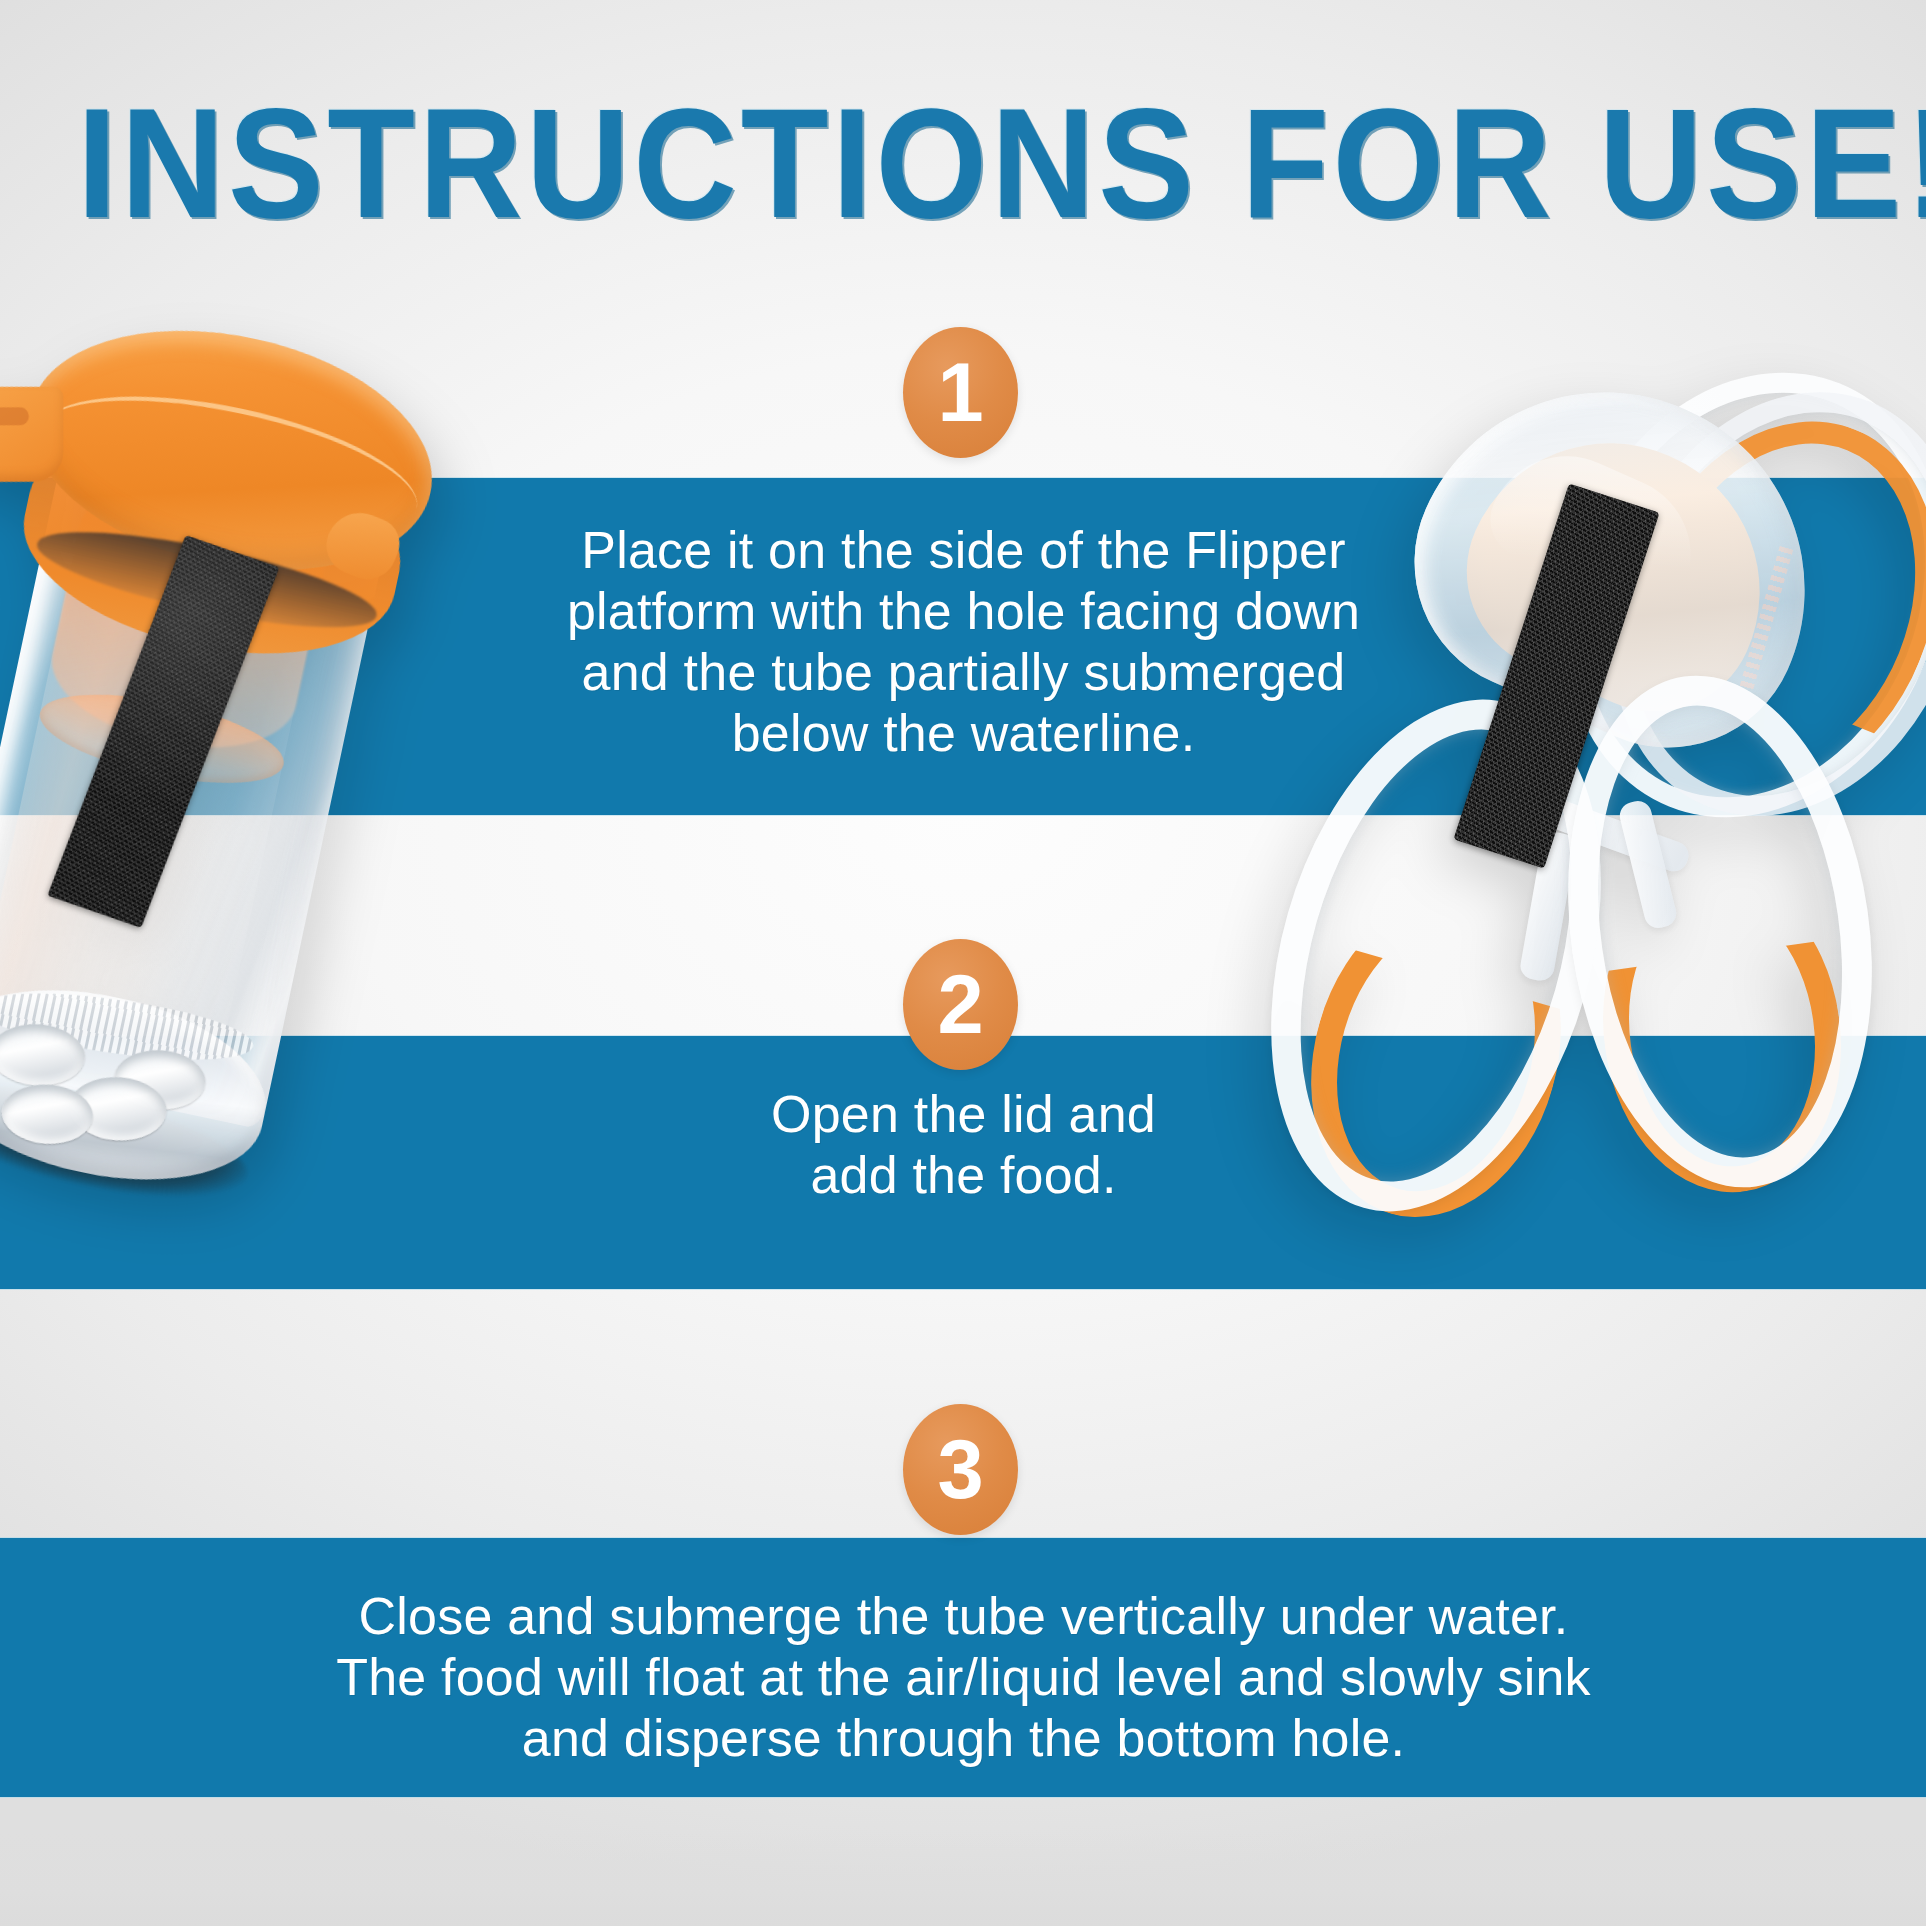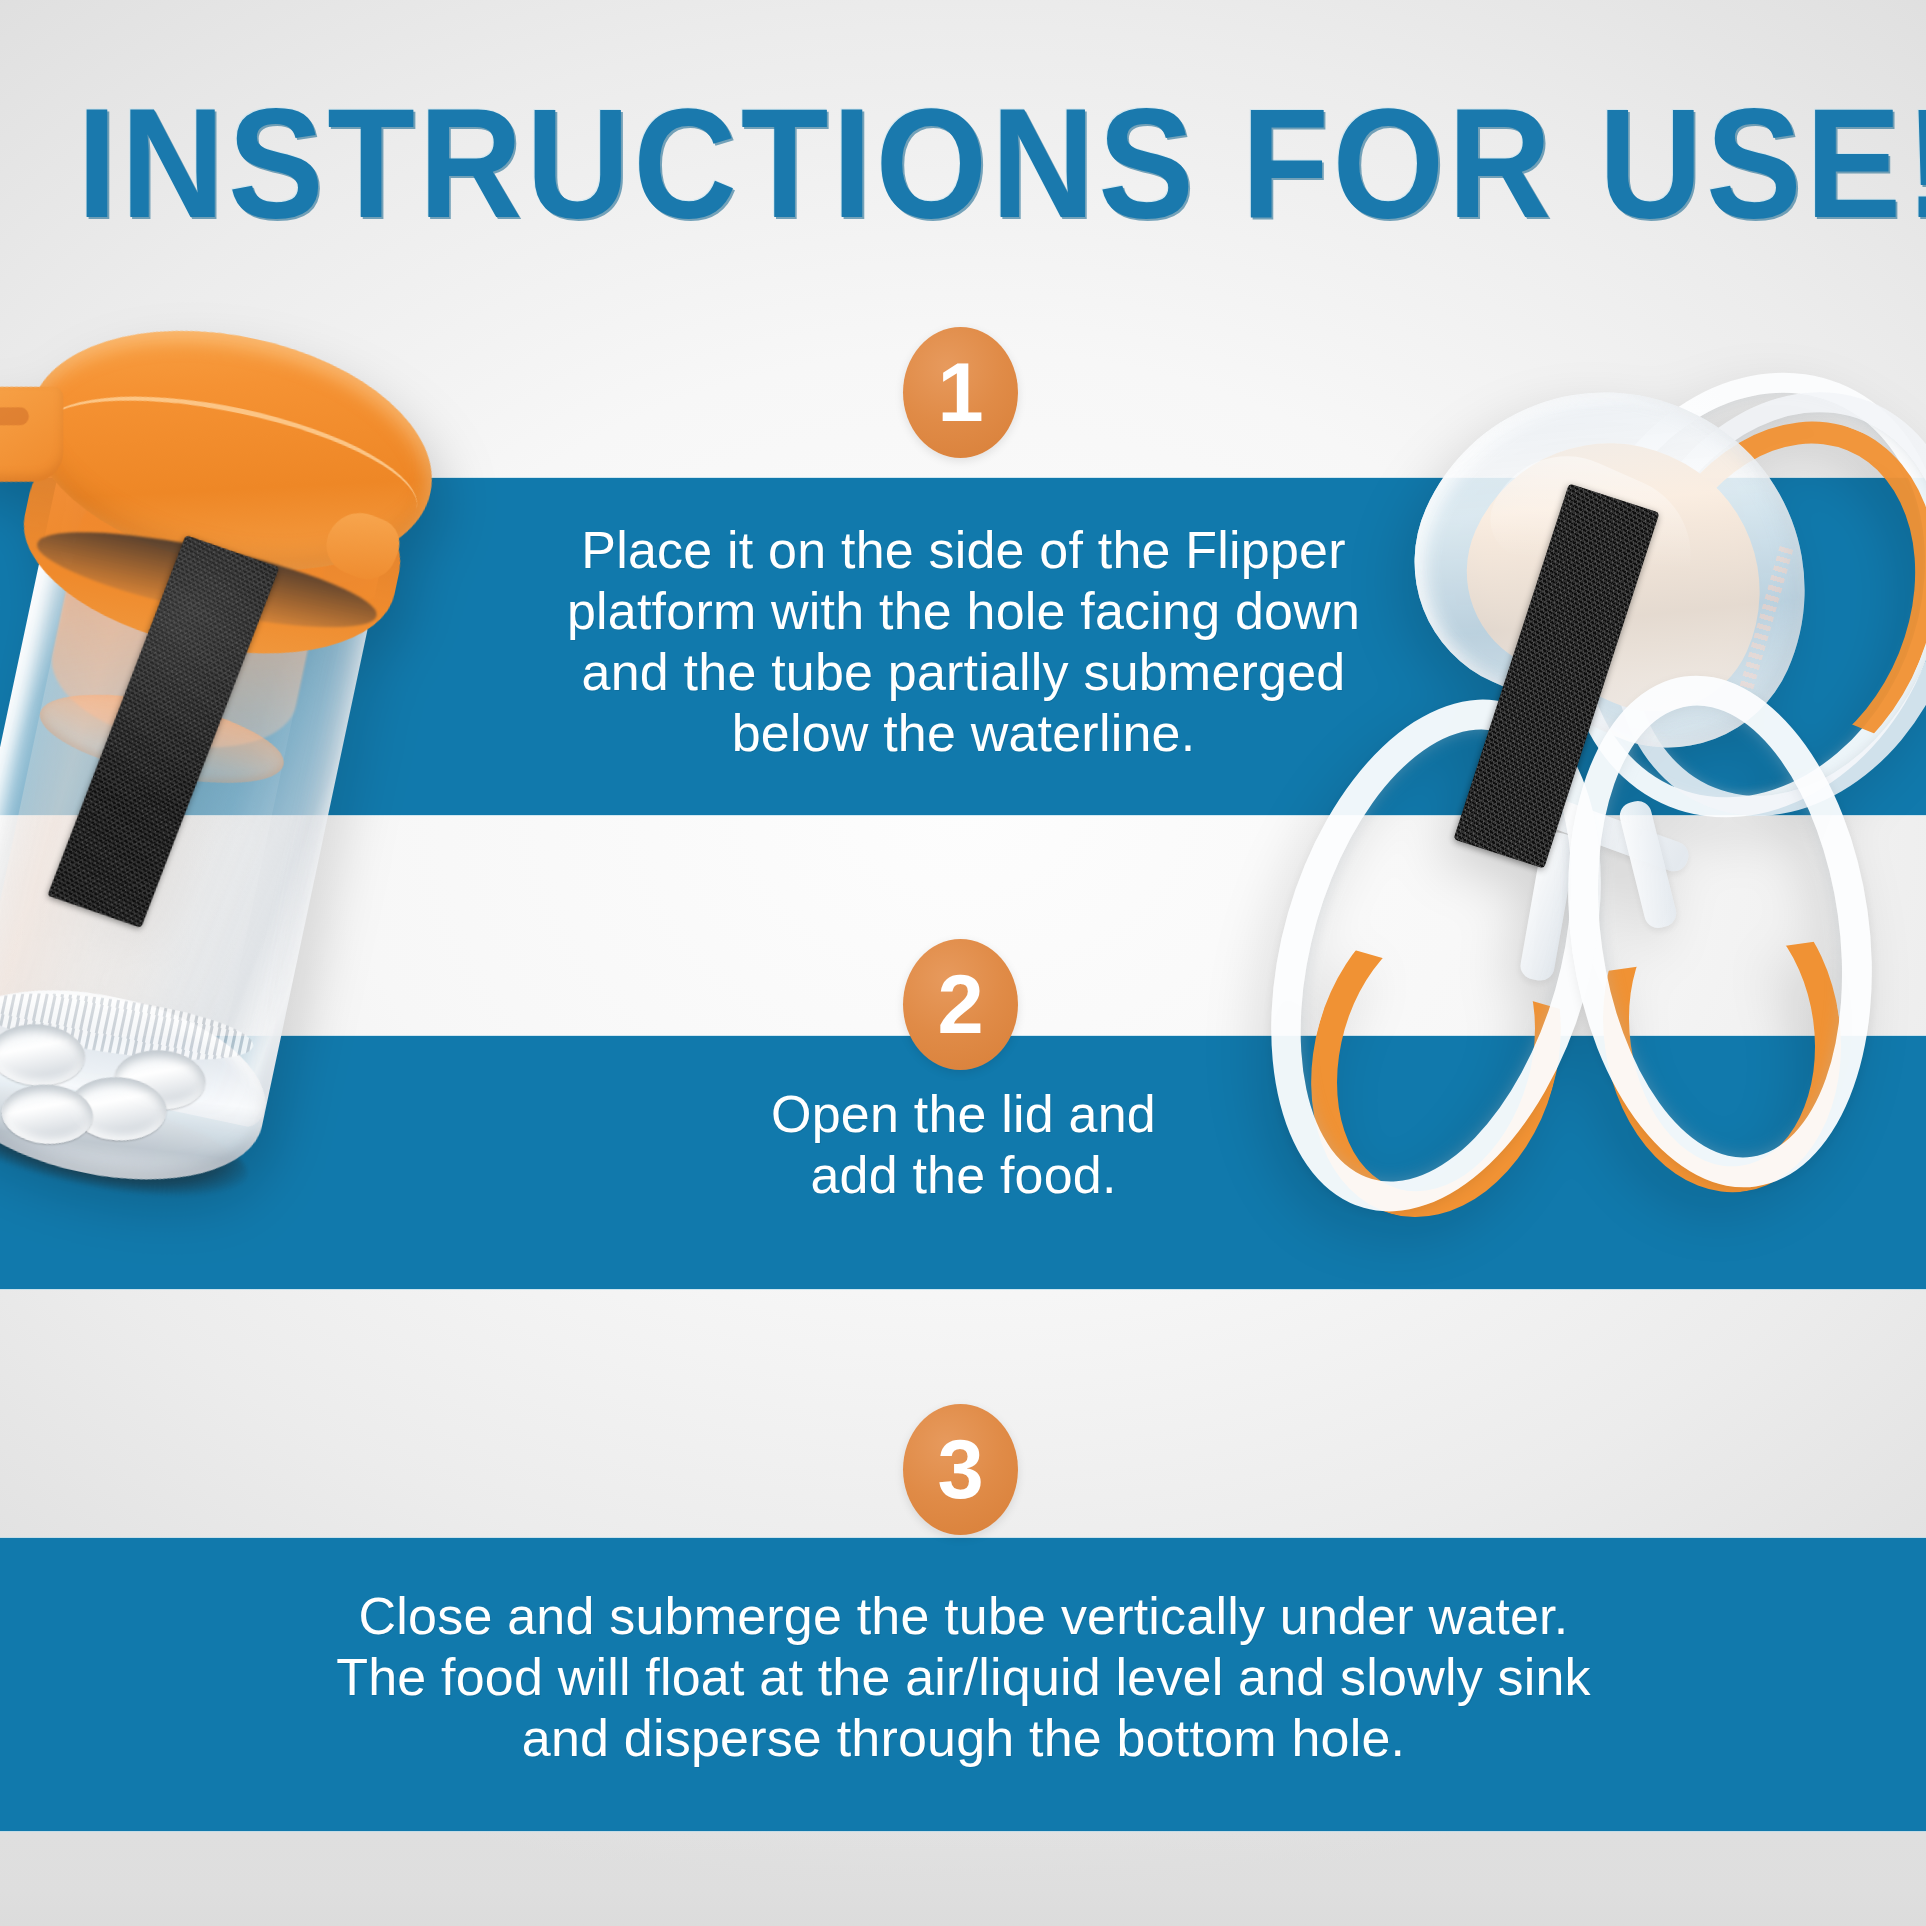--- a/index.html
+++ b/index.html
@@ -32,21 +32,21 @@
   }
 
   
   .band{
     position:absolute;left:0;width:1927px;
     background:#1179ac;
     box-shadow:0 -1px 0 rgba(173,216,235,.55), 0 1px 0 rgba(173,216,235,.55);
   }
   #band1{top:478px;height:337px;}
   #band2{top:1036px;height:253px;}
-  #band3{top:1538px;height:293px;}
+  #band3{top:1538px;height:259px;}
 
   .band-text{
     position:absolute;left:0;width:1927px;
     text-align:center;color:#ffffff;
     font-size:52px;line-height:61px;font-weight:300;
     letter-spacing:0.2px;
     white-space:pre-line;
     text-shadow:1px 1px 0 rgba(0,0,0,.07);
     font-family:"Liberation Sans", sans-serif;
   }

